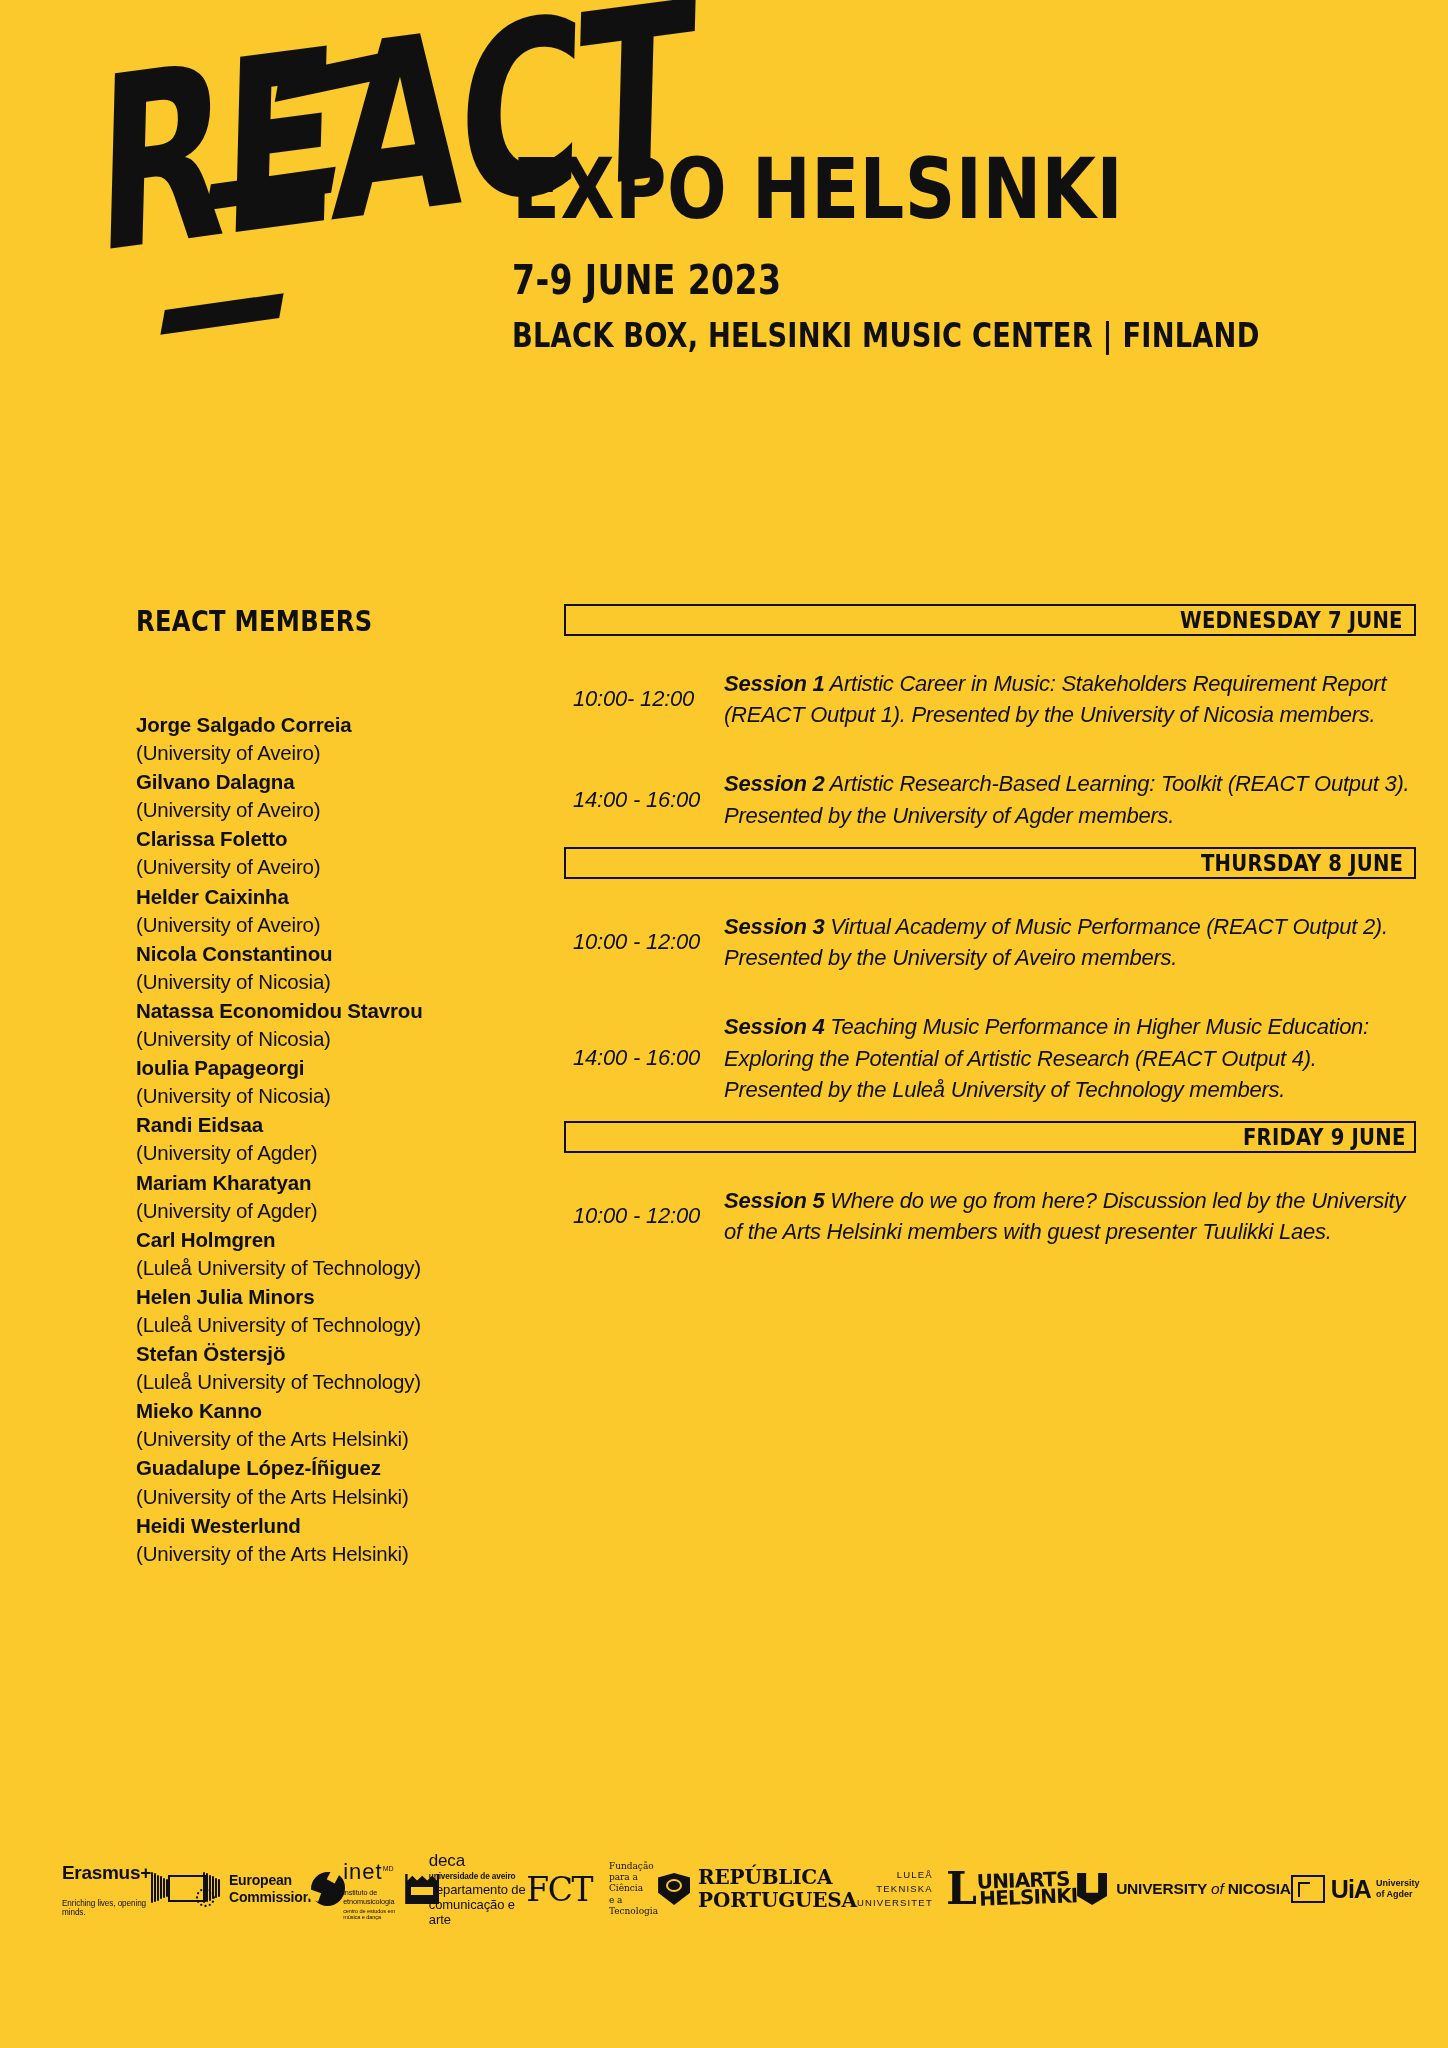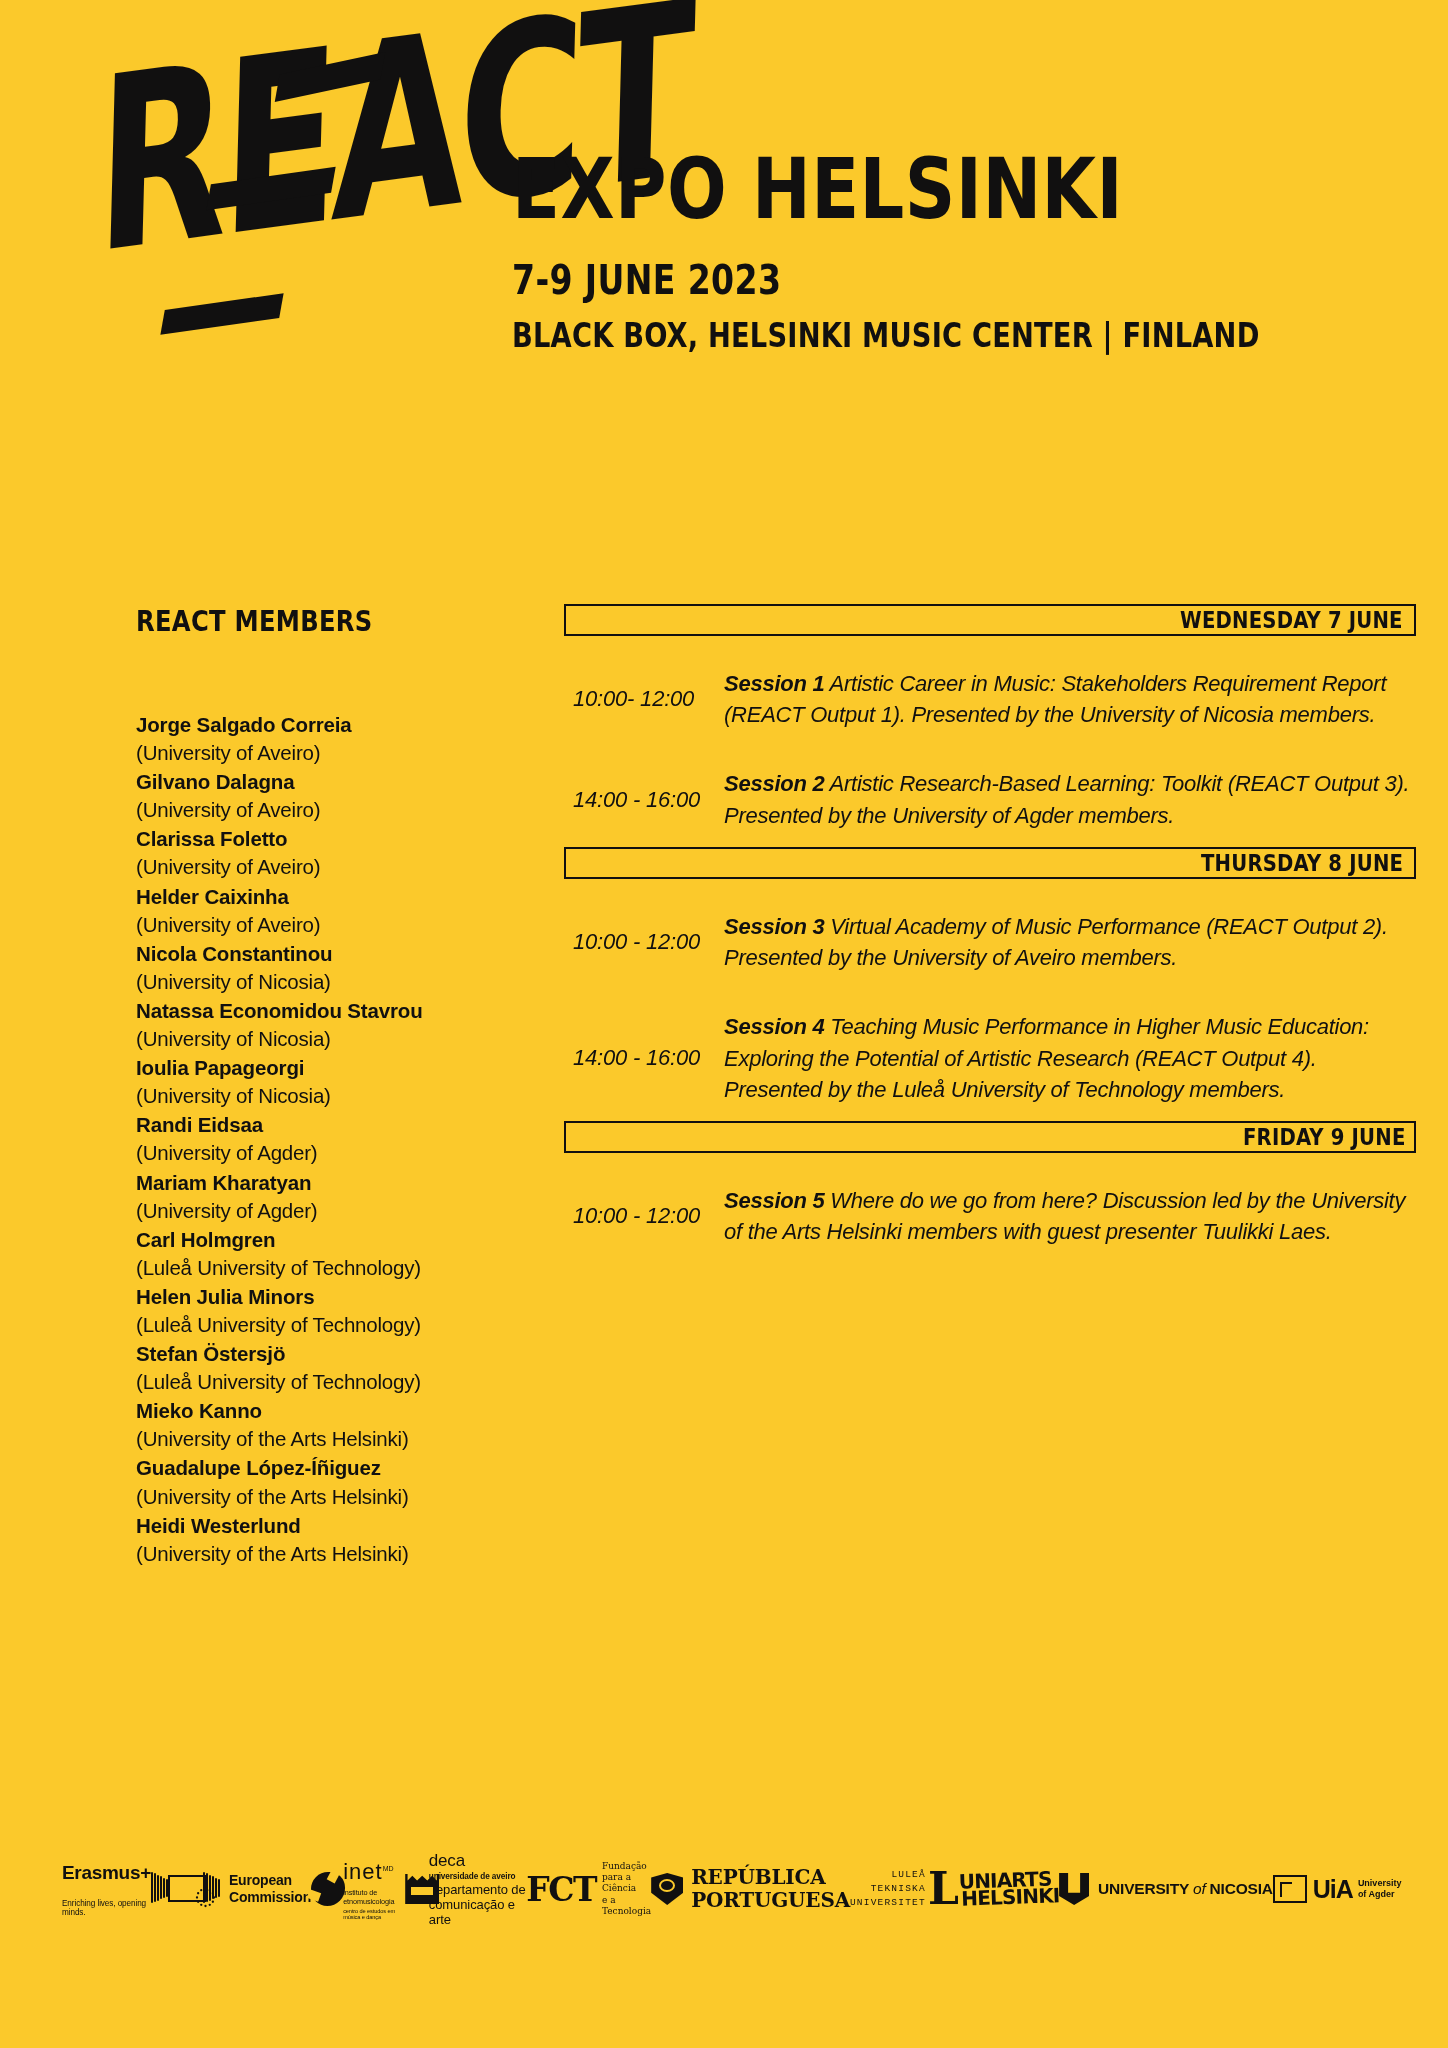--- a/index.html
+++ b/index.html
@@ -180,39 +180,39 @@
     position:absolute;left:0;top:0;width:34px;height:30px;background:#111010;
     clip-path:polygon(0 0,7% 0,7% 22%,21% 6%,35% 22%,50% 6%,65% 22%,79% 6%,93% 22%,93% 0,100% 0,100% 100%,0 100%);
   }
   .deca-shape::after{
     content:"";position:absolute;left:6px;top:13px;width:22px;height:8px;background:#FBC92B;
   }
   .deca-text .d1{font-size:17px;font-weight:normal;letter-spacing:-0.2px;}
   .deca-text .d2{font-size:8.2px;font-weight:bold;margin-top:1px;letter-spacing:-0.1px;}
   .deca-text .d3{font-size:13px;margin-top:1px;letter-spacing:-0.1px;}
 
-  .fct-text{font-weight:bold;font-size:33px;letter-spacing:-1.5px;
-    font-family:"DejaVu Serif","Liberation Serif",serif;margin-right:6px;}
+  .fct-text{font-weight:normal;font-size:33px;letter-spacing:-1.5px;
+    font-family:"DejaVu Serif","Liberation Serif",serif;margin-right:17px;}
   .fct-sub{font-family:"DejaVu Serif","Liberation Serif",serif;font-size:9px;line-height:1.25;}
 
   .rp-mark{width:32px;height:32px;margin-right:8px;position:relative;}
   .rp-shield{
     position:absolute;left:0;top:0;width:32px;height:32px;background:#111010;
     clip-path:polygon(50% 0,100% 14%,100% 62%,50% 100%,0 62%,0 14%);
   }
   .rp-shield::after{
     content:"";position:absolute;left:8px;top:6px;width:16px;height:13px;
     border:2px solid #FBC92B;border-radius:50%;box-sizing:border-box;
   }
   .rp-text div{font-family:"DejaVu Serif","Liberation Serif",serif;
     font-weight:bold;font-size:20px;line-height:1.15;letter-spacing:-0.2px;}
 
   .ltu{display:flex;align-items:center;}
-  .ltu-text{font-family:Liberation Mono, monospace;
-    font-size:9.5px;line-height:1.45;letter-spacing:1.2px;text-align:right;margin-right:2px;}
+  .ltu-text{font-family:Liberation Sans, sans-serif;
+    font-size:9.5px;line-height:1.45;letter-spacing:1.2px;text-align:right;margin-right:13px;}
   .ltu-L{font-family:"DejaVu Serif","Liberation Serif",serif;
     font-size:44px;font-weight:bold;line-height:0.8;}
 
   .uniarts{transform:rotate(-2deg);line-height:0.86;}
   .uniarts div{font-weight:bold;font-size:20px;letter-spacing:-0.8px;
     font-family:"DejaVu Sans","Liberation Sans",sans-serif;}
   .uniarts .ua2{margin-left:2px;}
 
   .nic-mark{width:30px;height:32px;margin-right:9px;position:relative;}
   .nic-u{

